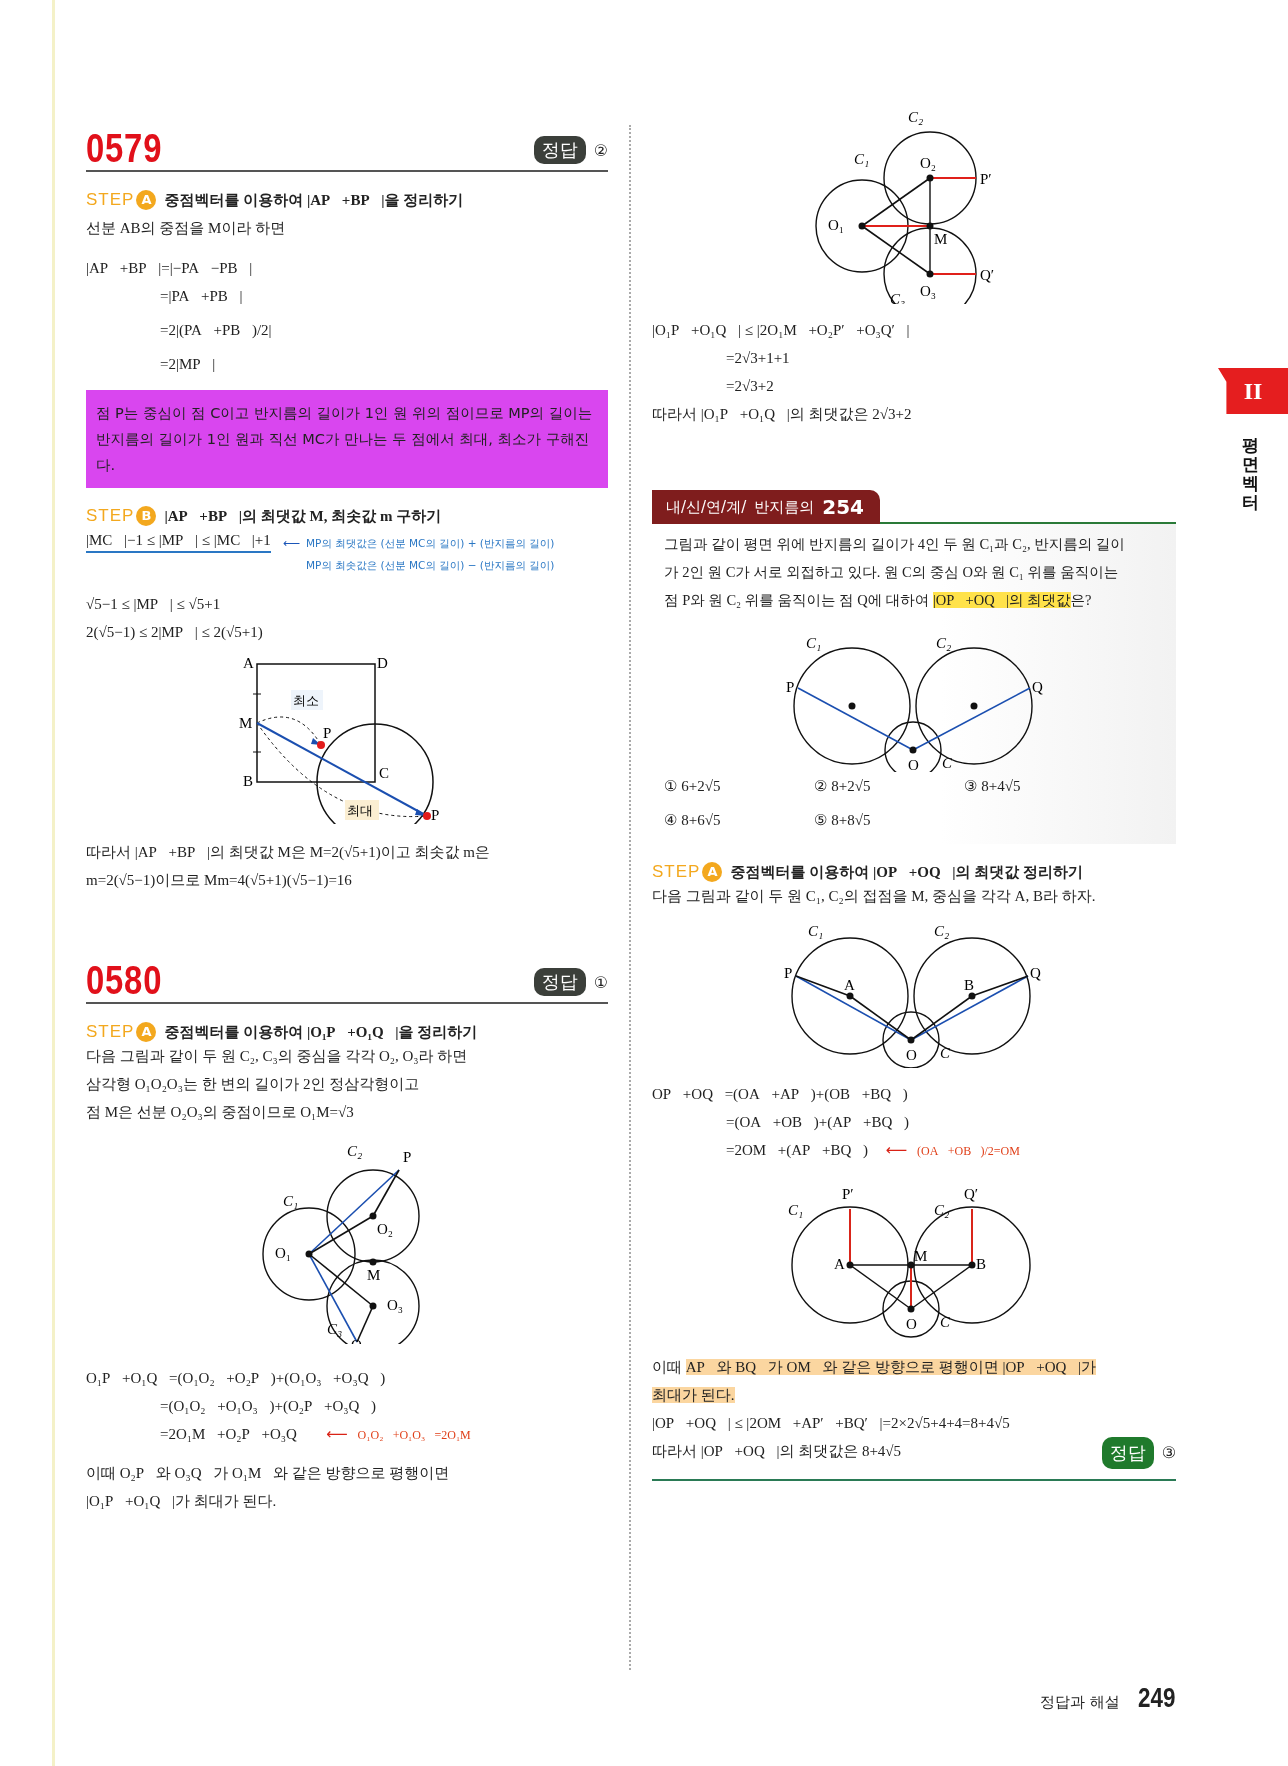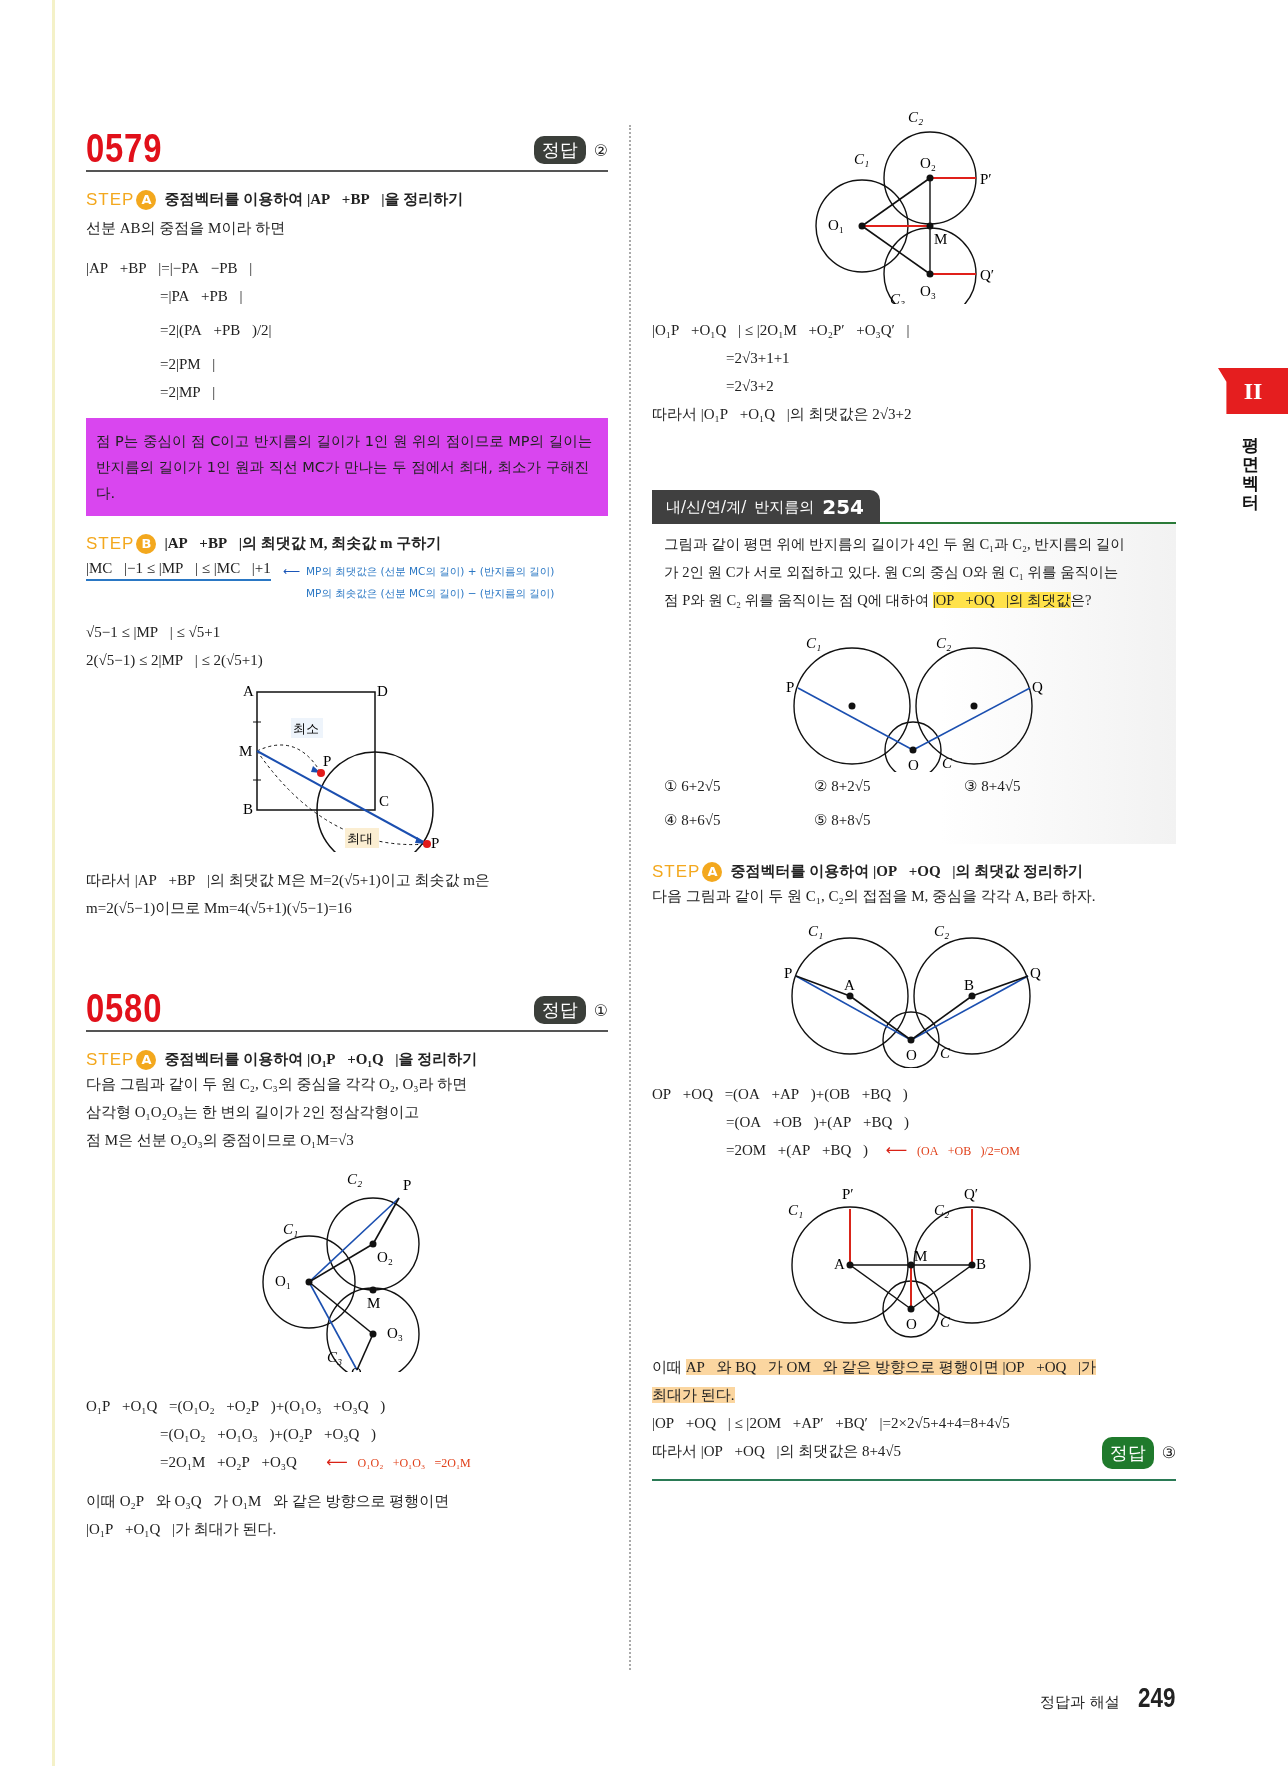--- a/index.html
+++ b/index.html
@@ -10,36 +10,36 @@
   .col { position: absolute; }
   .col-left { left: 86px; top: 110px; width: 522px; }
   .col-right { left: 652px; top: 110px; width: 524px; }
   .divider-v { position: absolute; left: 629px; top: 125px; height: 1545px; border-left: 2px dotted #aaa; }
   .prob-head { position: relative; height: 62px; border-bottom: 2px solid #555; }
   .prob-num { position: absolute; left: 0; top: 16px; font-family: "Liberation Sans", sans-serif; font-weight: bold; font-size: 40px; color: #e1101a; transform: scaleX(0.82); transform-origin: left; letter-spacing: 1px; }
   .answer-tag { position: absolute; right: 0; top: 26px; display: flex; align-items: center; gap: 8px; }
   .pill { background: #3b3f3a; color: #fff; font-size: 18px; padding: 2px 8px; border-radius: 10px; }
   .pill.green { background: #1f7a2c; }
   .circled { font-size: 16px; color: #222; }
-  .step { display: flex; gap: 8px; font-size: 15px; font-weight: bold; margin-top: 18px; }
+  .step { display: flex; align-items: center; gap: 8px; font-size: 15px; font-weight: bold; margin-top: 18px; }
   .step-word { color: #f3a81e; font-family: "Liberation Sans", sans-serif; font-weight: normal; font-size: 17px; letter-spacing: 1px; }
   .step-badge { display: inline-block; width: 20px; height: 20px; border-radius: 50%; background: #f3a81e; color: #fff; font-size: 13px; text-align: center; line-height: 20px; margin-left: -6px; }
   .line { font-size: 15px; line-height: 28px; white-space: nowrap; }
   .indent { padding-left: 74px; }
   .eq-block { margin-top: 12px; }
   .greenbox { background: #d946ef; padding: 10px 10px; margin-top: 12px; font-size: 14.5px; line-height: 26px; }
   .mc-note { display: flex; align-items: flex-start; margin-top: 6px; }
   .mc-eq { font-size: 15px; border-bottom: 2px solid #2a77c4; padding-bottom: 2px; white-space: nowrap; }
   .mc-arrow { color: #1b56b8; font-size: 12px; margin: 4px 6px 0 12px; }
   .mc-side { color: #2a77c4; font-size: 10.5px; line-height: 22px; }
   .fig { display: block; margin: 8px auto 0; }
   .red-note { color: #e0401a; font-size: 12px; }
   .red-arrow { color: #d92216; margin: 0 6px 0 14px; }
   .banner { position: relative; margin-top: 66px; height: 30px; border-bottom: 2px solid #2a7a38; }
-  .banner-tag { position: absolute; left: 0; bottom: -2px; background: #404040; color: #fff; height: 34px; padding: 0 16px 0 14px; font-size: 15px; display: flex; align-items: center; gap: 8px; border-radius: 0 10px 0 0; }
+  .banner-tag { position: absolute; left: 0; bottom: -2px; background: #7f1d1d; color: #fff; height: 34px; padding: 0 16px 0 14px; font-size: 15px; display: flex; align-items: center; gap: 8px; border-radius: 0 10px 0 0; }
   .banner-tag .num { font-size: 20px; font-weight: bold; }
   .prob-body { background: linear-gradient(to right, #ffffff 55%, #f2f2f2); padding: 6px 8px 10px 12px; font-size: 14.5px; line-height: 28px; }
   .hl-yellow { background: #ffe24a; }
   .hl-orange { background: #fbd6a0; }
   .choices { display: grid; grid-template-columns: 150px 150px 150px; row-gap: 6px; font-size: 15px; }
   .side-tab { position: absolute; left: 1218px; top: 368px; width: 70px; height: 46px; background: #e51e1f; color: #fff; font-family: "Liberation Serif", serif; font-size: 24px; font-weight: bold; display: flex; align-items: center; justify-content: center; clip-path: polygon(0 0, 100% 0, 100% 100%, 12% 100%, 12% 30%); }
   .side-label { position: absolute; left: 1240px; top: 424px; writing-mode: vertical-rl; font-size: 17px; font-weight: bold; color: #111; letter-spacing: 2px; }
   .footer { position: absolute; left: 1040px; top: 1682px; display: flex; align-items: baseline; gap: 18px; }
   .footer-label { font-size: 15px; color: #222; }
   .footer-num { font-family: "Liberation Sans", sans-serif; font-weight: bold; font-size: 28px; transform: scaleX(0.8); transform-origin: left; }
@@ -65,21 +65,20 @@
     <span class="step-word">STEP</span>
     <span class="step-badge">A</span>
     <span class="math">중점벡터를 이용하여 |AP⃗+BP⃗|을 정리하기</span>
   </div>
   <div class="line math" style="margin-top:4px;">선분 AB의 중점을 M이라 하면</div>
 
   <div class="eq-block">
     <div class="line math">|AP⃗+BP⃗|=|−PA⃗−PB⃗|</div>
     <div class="line math indent">=|PA⃗+PB⃗|</div>
     <div class="line math indent" style="line-height:40px;">=2|(PA⃗+PB⃗)/2|</div>
-    <div class="line math indent">=2|PM⃗|</div>
     <div class="line math indent">=2|MP⃗|</div>
   </div>
 
   <div class="greenbox">점 P는 중심이 점 C이고 반지름의 길이가 1인 원 위의 점이므로 MP의 길이는 반지름의 길이가 1인 원과 직선 MC가 만나는 두 점에서 최대, 최소가 구해진다.</div>
 
   <div class="step">
     <span class="step-word">STEP</span>
     <span class="step-badge">B</span>
     <span class="math">|AP⃗+BP⃗|의 최댓값 M, 최솟값 m 구하기</span>
   </div>

